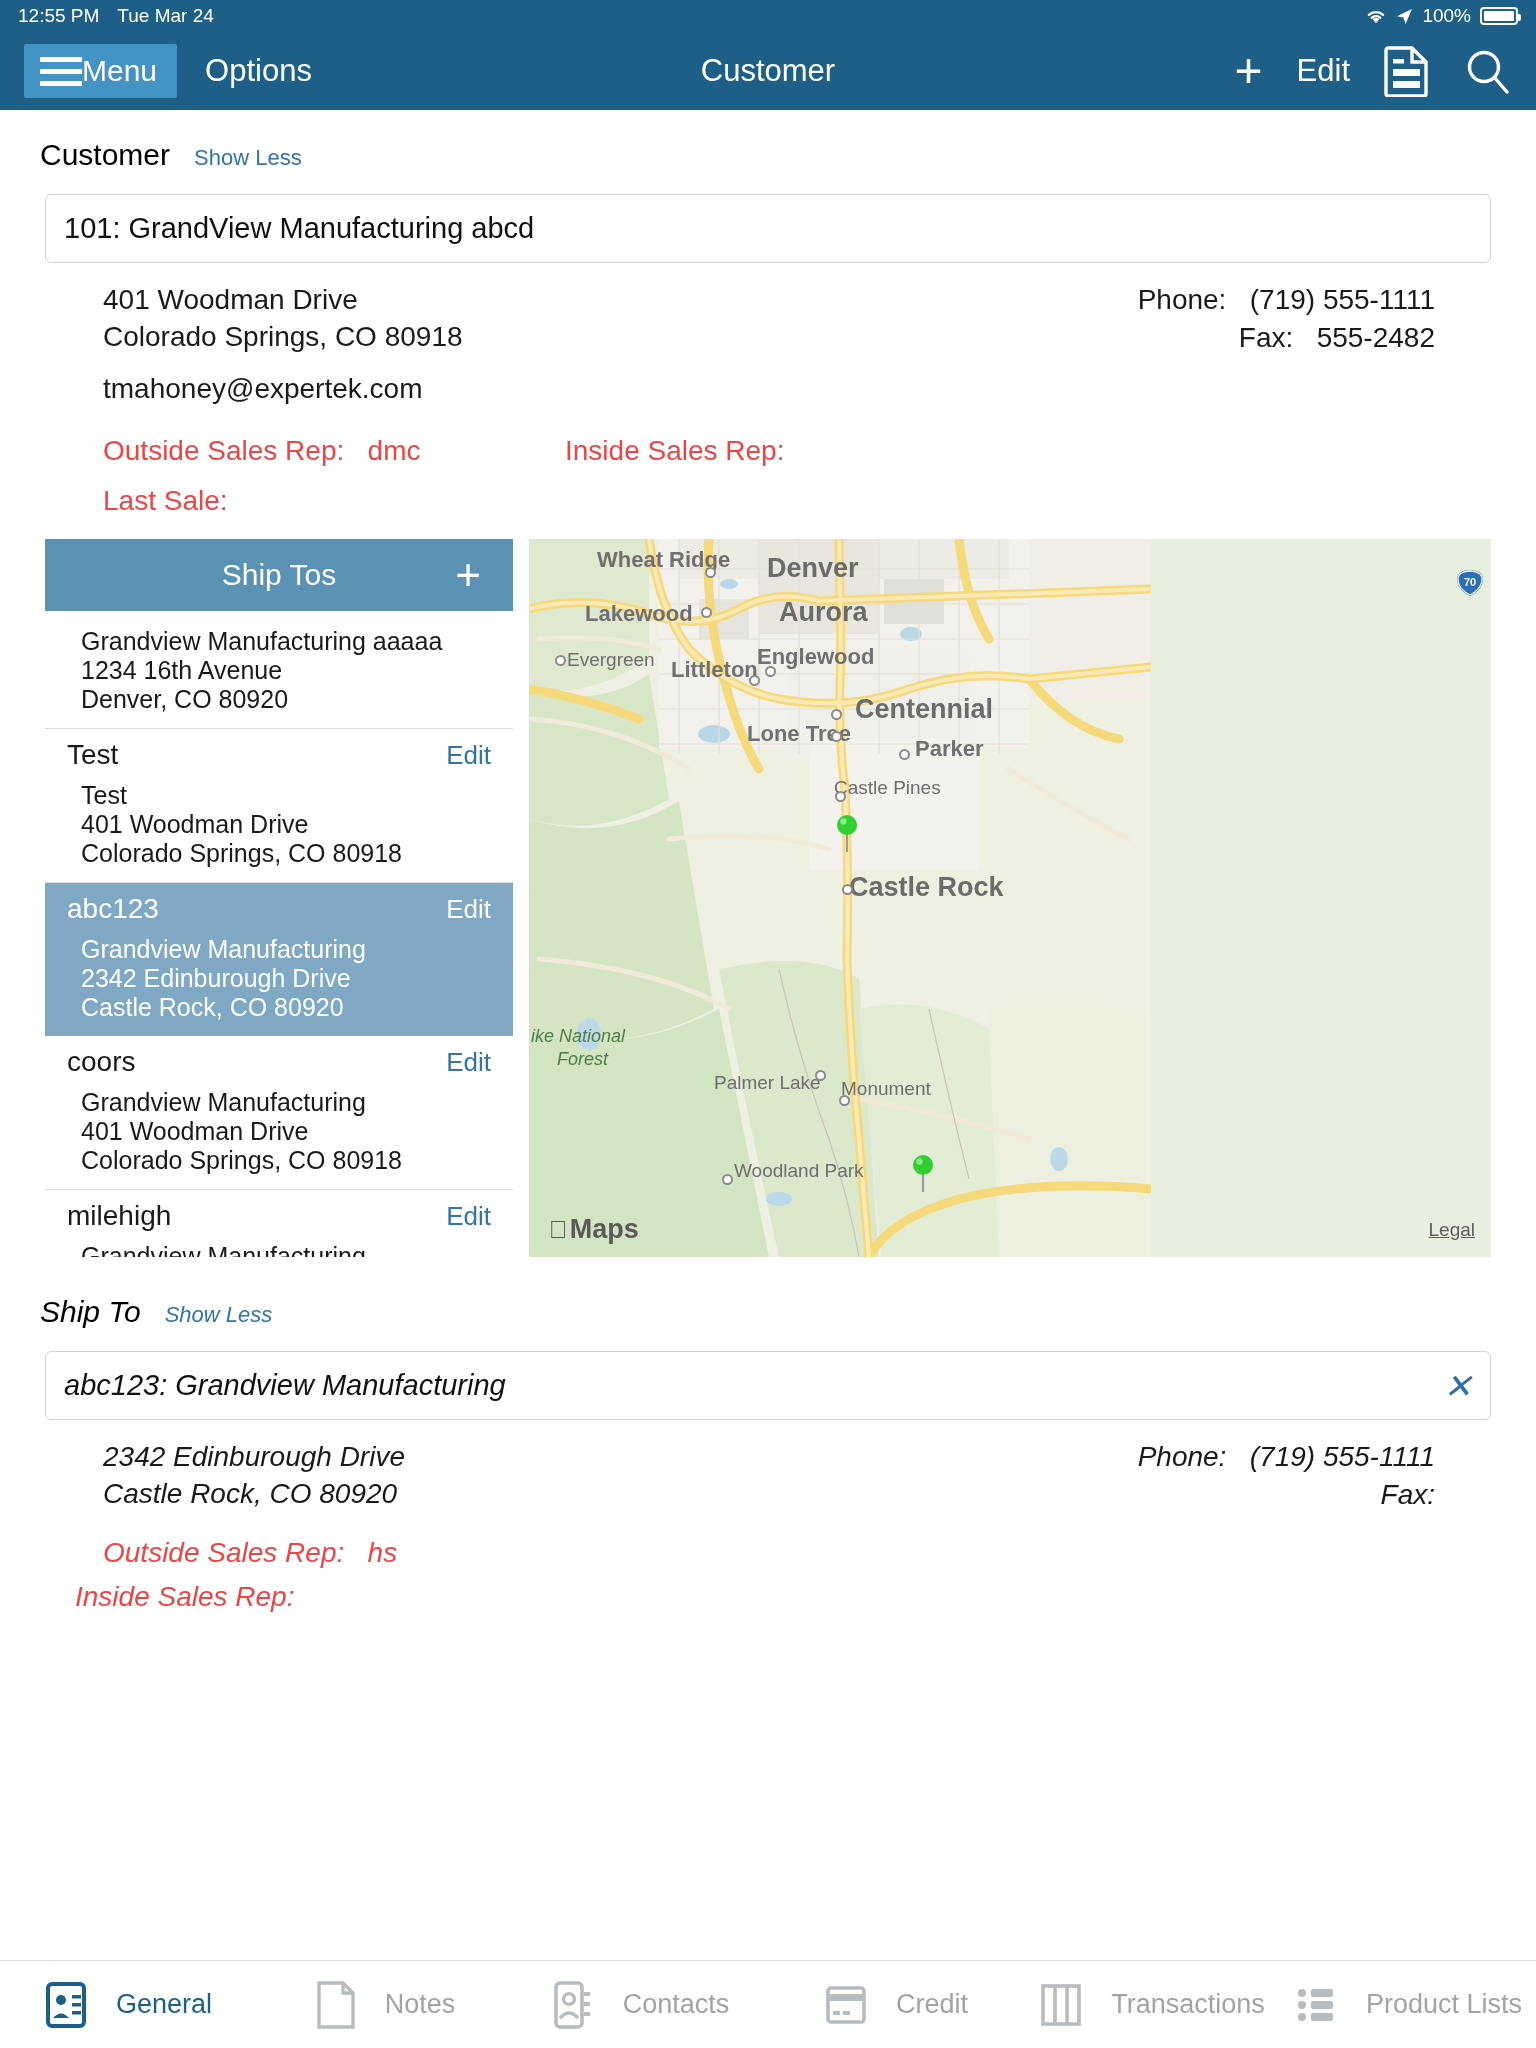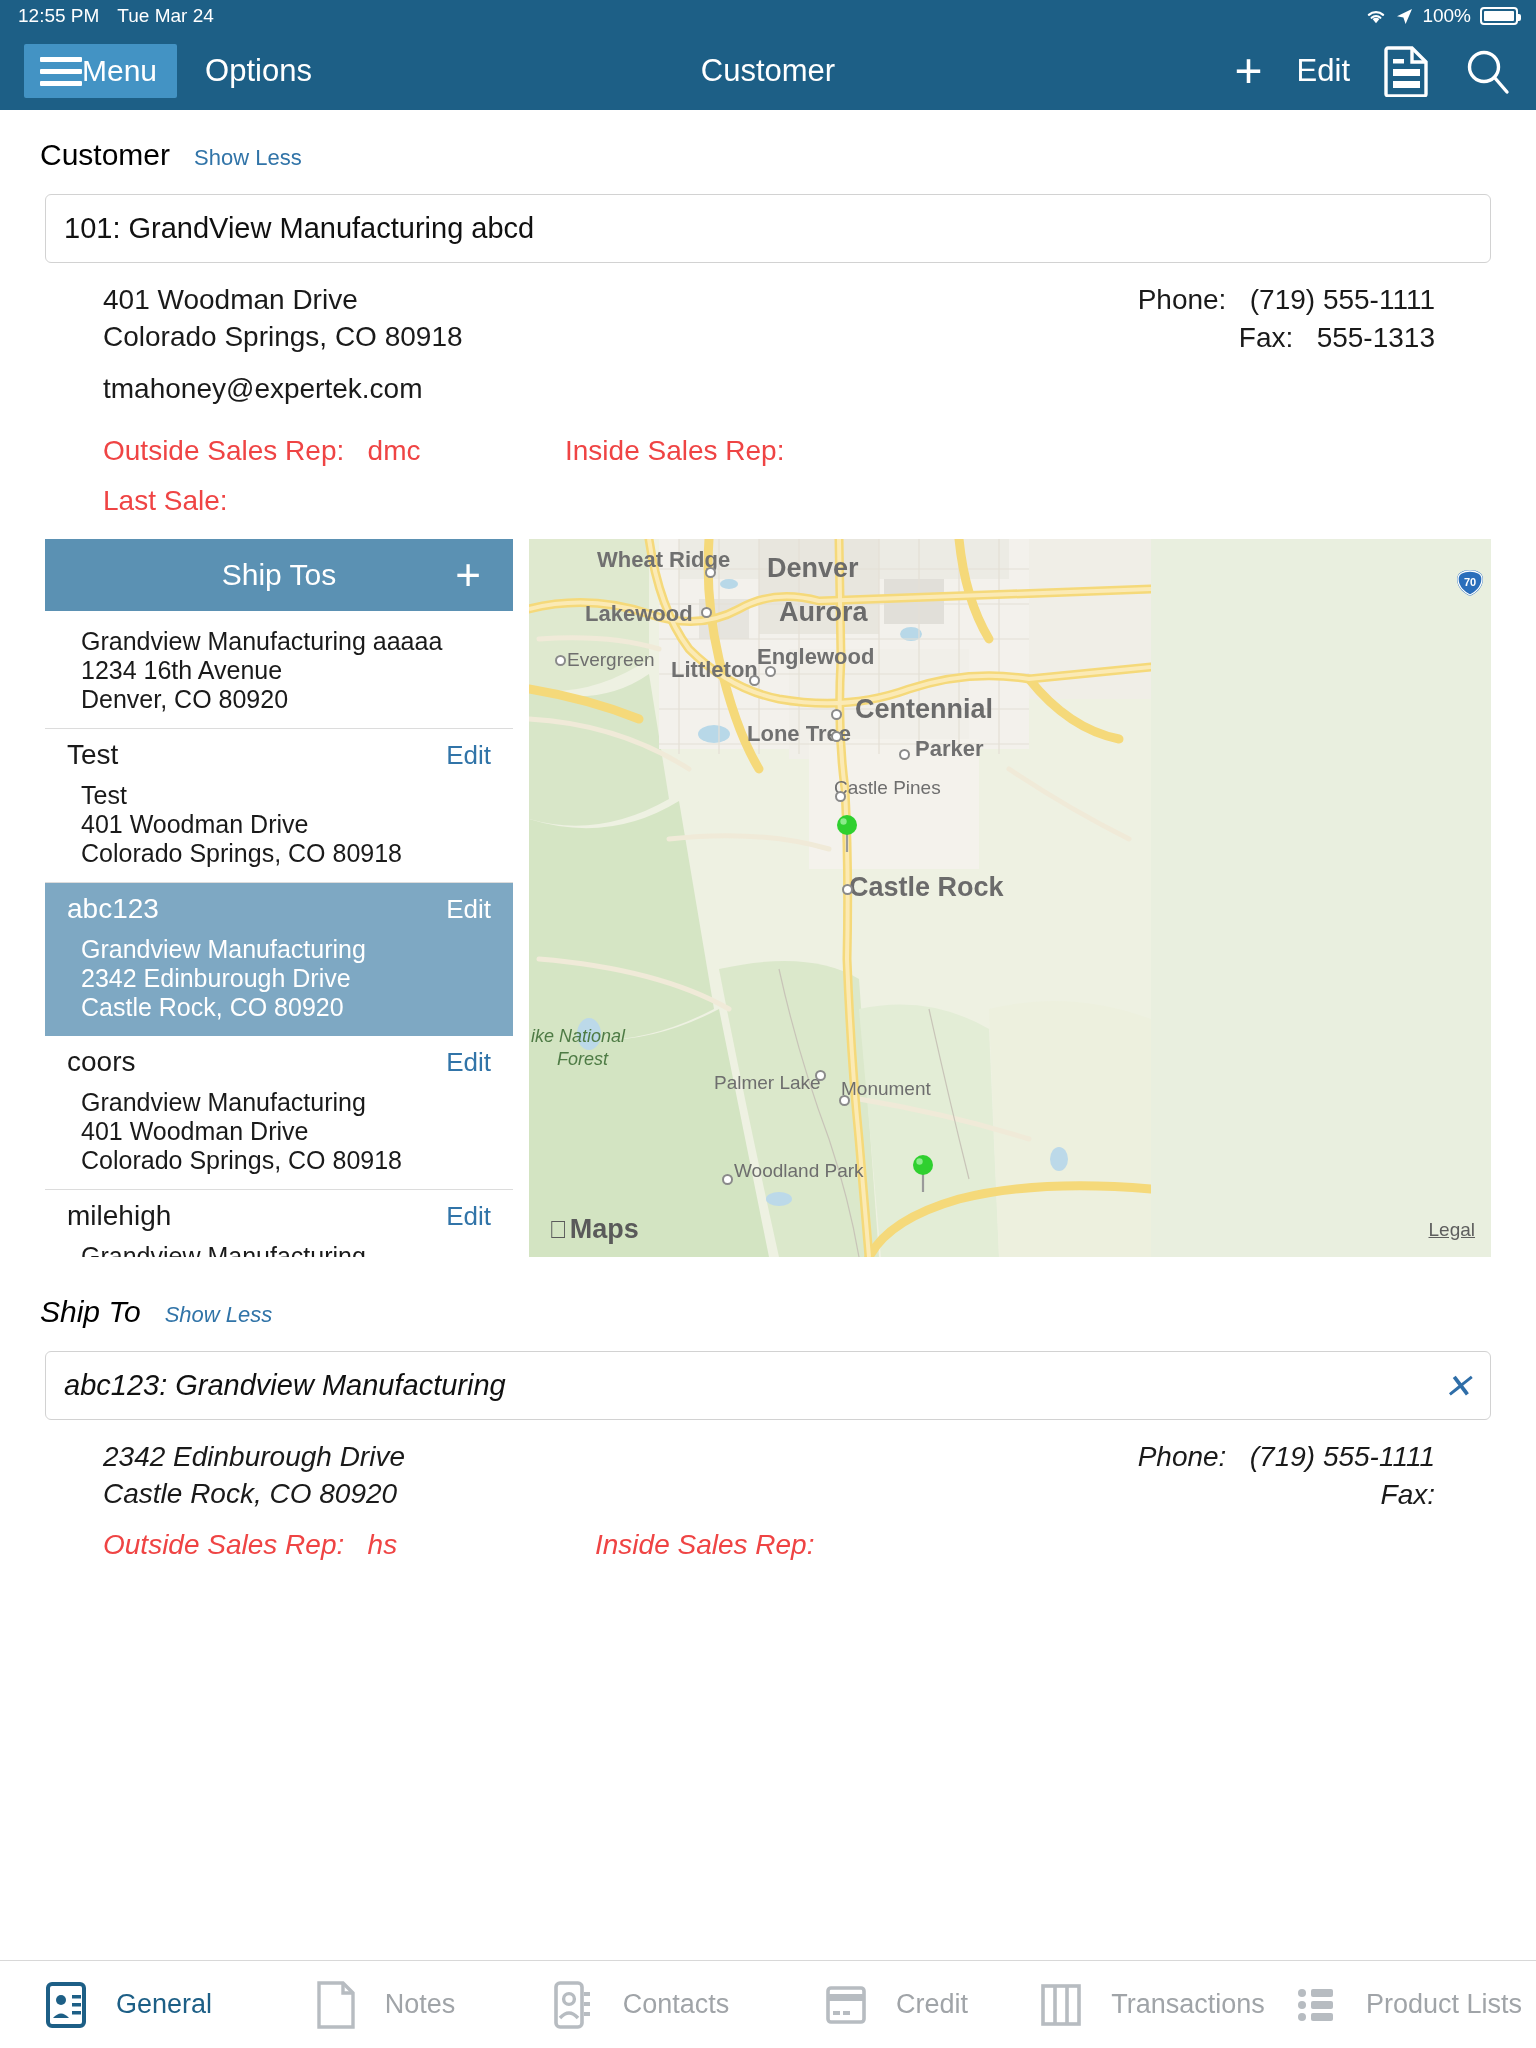--- a/index.html
+++ b/index.html
@@ -278,21 +278,21 @@
     </div>
     <div class="info-right">
       <div class="lbl-val">
         <span>Phone:</span>
         &nbsp;
         <span>(719) 555-1111</span>
       </div>
       <div class="lbl-val">
         <span>Fax:</span>
         &nbsp;
-        <span>555-1313</span>
+        <span>555-2482</span>
       </div>
     </div>
   </div>
 
   <div class="reps-row" style="margin-top:22px;">
     <div class="reps-left">
       <div class="rep-line">
         <span>Outside Sales Rep:</span>
         &nbsp;
         <span>dmc</span>
@@ -544,21 +544,21 @@
           &nbsp;
           <span>(719) 555-1111</span>
         </div>
         <div class="lbl-val">
           <span>Fax:</span>
           <span></span>
         </div>
       </div>
     </div>
 
-    <div class="reps-row" style="margin-top:9px;">
+    <div class="reps-row" style="margin-top:17px;flex-direction:column;">
       <div class="reps-left">
         <div class="rep-line">
           <span>Outside Sales Rep:</span>
           &nbsp;
           <span>hs</span>
         </div>
       </div>
       <div class="reps-right" style="padding-left:30px;">
         <div class="rep-line">
           <span>Inside Sales Rep:</span>

